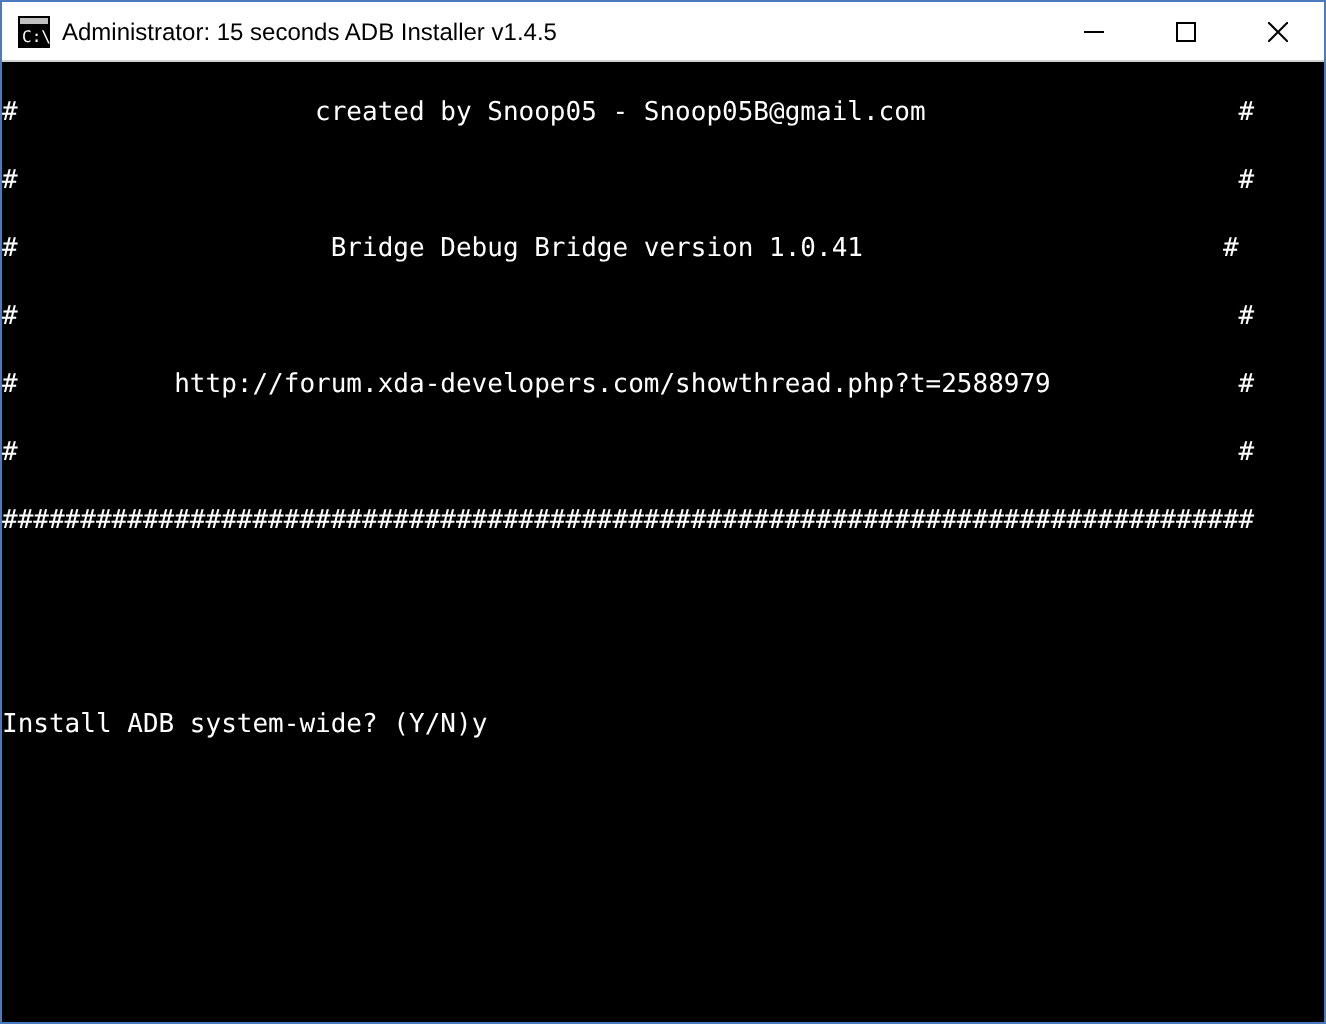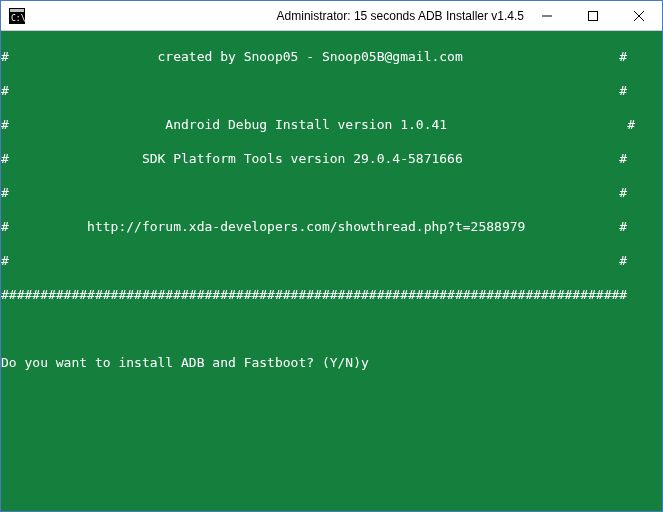--- a/index.html
+++ b/index.html
@@ -32,42 +32,41 @@
     display: flex;
     align-items: center;
     justify-content: center;
   }
   .titlebar-title {
     font-size: 12px;
     color: #000;
     flex: 1;
     white-space: nowrap;
     overflow: hidden;
-    text-align: right;
   }
   .win-controls {
     display: flex;
     height: 100%;
   }
   .win-btn {
     width: 46px;
     height: 100%;
     display: flex;
     align-items: center;
     justify-content: center;
     font-family: "Segoe UI Symbol", sans-serif;
     font-size: 10px;
     color: #000;
     cursor: pointer;
   }
   .win-btn.close { font-size: 13px; }
 
   .console {
     flex: 1;
-    background: #15803d;
+    background: #000000;
     color: #ffffff;
     font-family: Consolas, "Lucida Console", monospace;
     font-size: 13px;
     line-height: 17px;
     padding: 0;
     white-space: pre;
     overflow: hidden;
     position: relative;
   }
   .console-line {
@@ -103,29 +102,28 @@
           <line x1="0" y1="0" x2="10" y2="10" stroke="#000" stroke-width="1"></line>
           <line x1="10" y1="0" x2="0" y2="10" stroke="#000" stroke-width="1"></line>
         </svg>
       </div>
     </div>
   </div>
 
   <div class="console">
 <div class="console-line">#                   created by Snoop05 - Snoop05B@gmail.com                    #</div>
 <div class="console-line">#                                                                              #</div>
-<div class="console-line">#                    Android Debug Install version 1.0.41                       #</div>
-<div class="console-line">#                 SDK Platform Tools version 29.0.4-5871666                    #</div>
+<div class="console-line">#                    Bridge Debug Bridge version 1.0.41                       #</div>
 <div class="console-line">#                                                                              #</div>
 <div class="console-line">#          http://forum.xda-developers.com/showthread.php?t=2588979            #</div>
 <div class="console-line">#                                                                              #</div>
 <div class="console-line">################################################################################</div>
 <div class="console-line"> </div>
-<div class="console-line"><span>Do you want to install ADB and Fastboot? (Y/N)</span><span>y</span></div>
 <div class="console-line"> </div>
+<div class="console-line"><span>Install ADB system-wide? (Y/N)</span><span>y</span></div>
 
 
 
 
 
 
 
   </div>
 </div>
 

